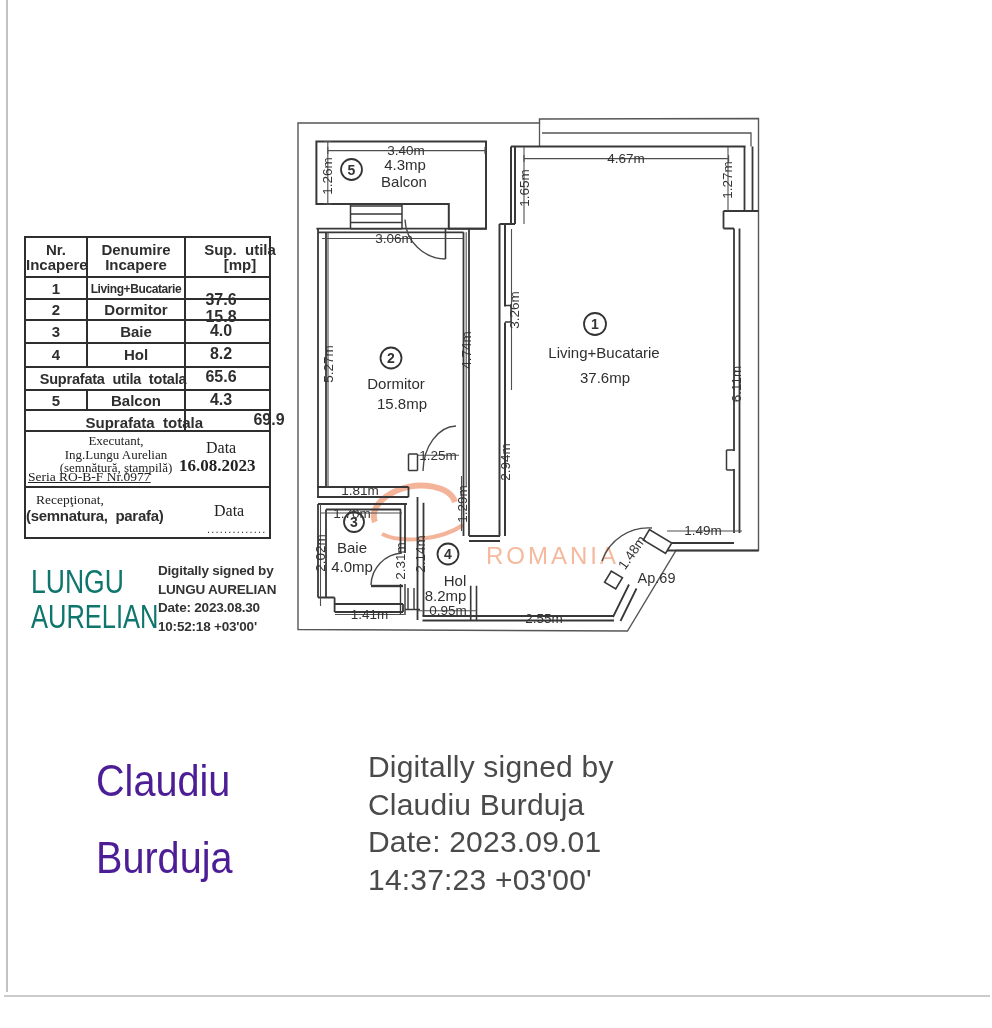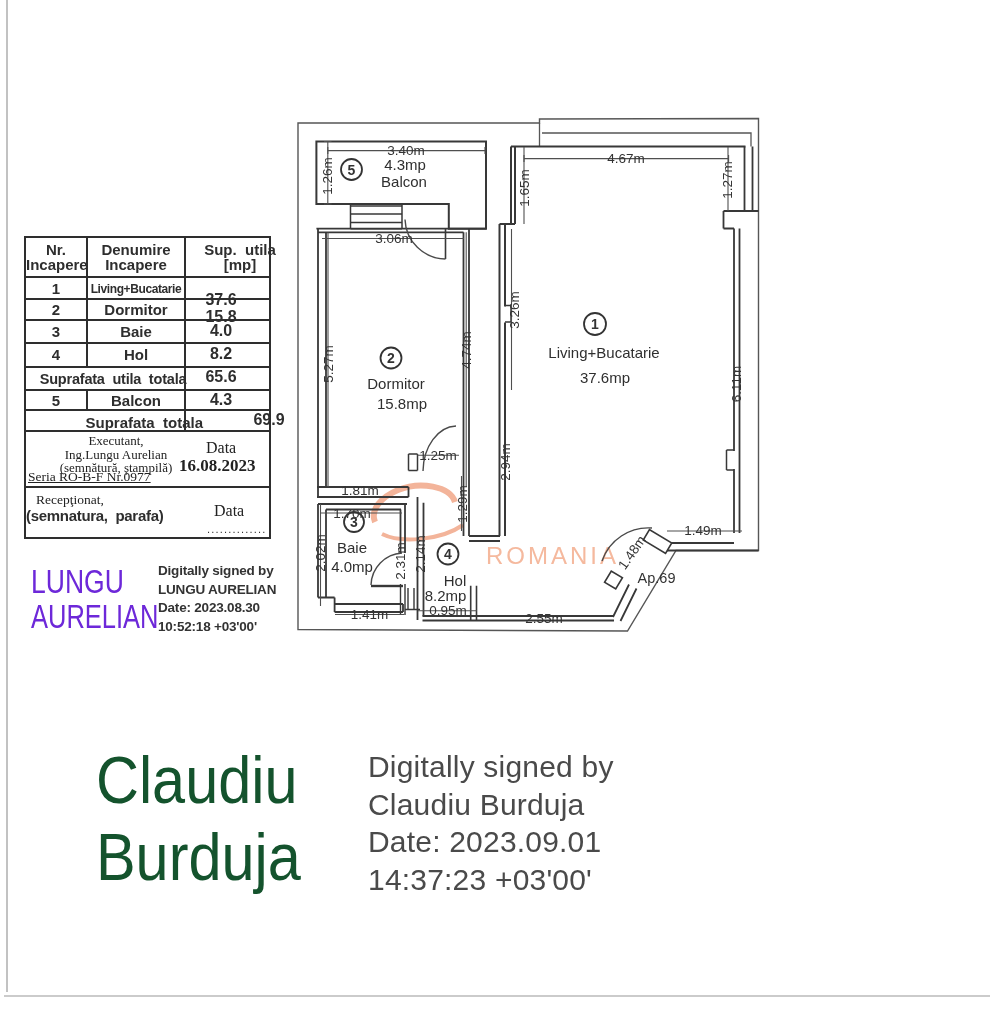--- a/index.html
+++ b/index.html
@@ -69,25 +69,25 @@
   <div class="abs" style="left:4px;top:233px;font-family:'Liberation Serif',serif;font-weight:normal;font-size:13.5px;text-decoration:underline;color:#222;">Seria RO-B-F Nr.0977</div>
   <div class="abs" style="left:182px;top:203px;font-family:'Liberation Serif',serif;font-weight:normal;font-size:16px;color:#222;">Data</div>
   <div class="abs" style="left:155px;top:220px;font-family:'Liberation Serif',serif;font-weight:bold;font-size:17px;color:#222;">16.08.2023</div>
 
   <div class="abs" style="left:12px;top:256px;font-family:'Liberation Serif',serif;font-weight:normal;font-size:13.5px;color:#222;">Recepţionat,</div>
   <div class="abs" style="left:2px;top:271px;font-size:15px;letter-spacing:-0.3px;">(semnatura,&nbsp; parafa)</div>
   <div class="abs" style="left:190px;top:266px;font-family:'Liberation Serif',serif;font-weight:normal;font-size:16px;color:#222;">Data</div>
   <div class="abs" style="left:183px;top:287px;font-size:11px;letter-spacing:1.2px;color:#333;font-weight:normal;">..............</div>
 </div>
 
-<div class="abs" style="left:31px;top:564px;font-size:34px;color:#6d28d9;line-height:35.2px;"><span style="display:inline-block;transform:scaleX(0.78);transform-origin:left;">LUNGU</span><br><span style="display:inline-block;transform:scaleX(0.75);transform-origin:left;">AURELIAN</span></div>
+<div class="abs" style="left:31px;top:564px;font-size:34px;color:#0f766e;line-height:35.2px;"><span style="display:inline-block;transform:scaleX(0.78);transform-origin:left;">LUNGU</span><br><span style="display:inline-block;transform:scaleX(0.75);transform-origin:left;">AURELIAN</span></div>
 
 <div class="abs" style="left:158px;top:562px;font-size:13.5px;font-weight:bold;color:#333;line-height:18.6px;letter-spacing:-0.2px;">Digitally signed by<br>LUNGU AURELIAN<br>Date: 2023.08.30<br>10:52:18 +03'00'</div>
 
-<div class="abs" style="left:96px;top:742px;font-size:66px;color:#14532d;line-height:77px;"><span style="display:inline-block;transform:scaleX(0.90);transform-origin:left;">Claudiu</span><br><span style="display:inline-block;transform:scaleX(0.90);transform-origin:left;">Burduja</span></div>
+<div class="abs" style="left:96px;top:742px;font-size:44px;color:#4c1d95;line-height:77px;"><span style="display:inline-block;transform:scaleX(0.90);transform-origin:left;">Claudiu</span><br><span style="display:inline-block;transform:scaleX(0.90);transform-origin:left;">Burduja</span></div>
 
 <div class="abs" style="left:368px;top:748px;font-size:30px;color:#4a4a4a;line-height:37.5px;letter-spacing:0.2px;">Digitally signed by<br>Claudiu Burduja<br>Date: 2023.09.01<br>14:37:23 +03'00'</div>
 
 <svg class="abs" style="left:0;top:0;" width="992" height="1028" viewBox="0 0 992 1028">
 <g fill="none" stroke-linecap="butt">
 
 <g stroke="#f3b49a" fill="none">
   <path d="M455,502 C450,486 420,481 398,490 C381,497 370,510 375,522" stroke-width="6"></path>
   <path d="M382,534 C400,543 440,541 463,525" stroke-width="4"></path>
 </g>

